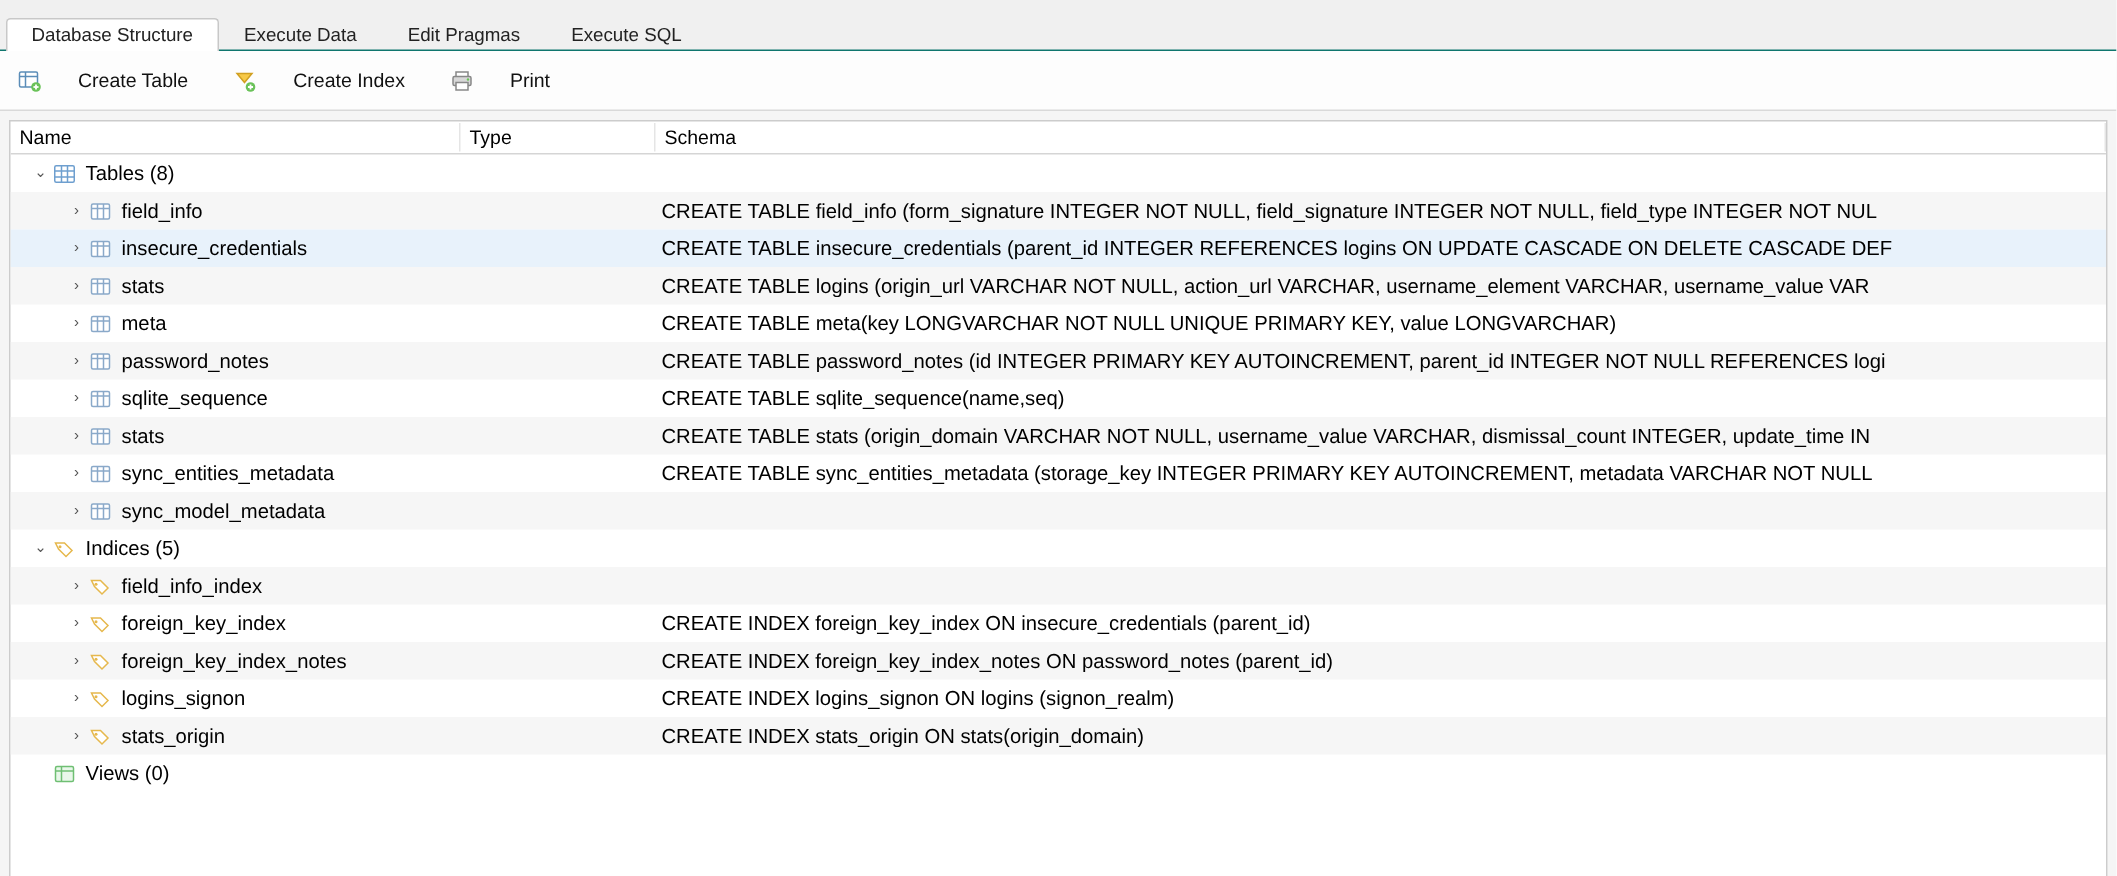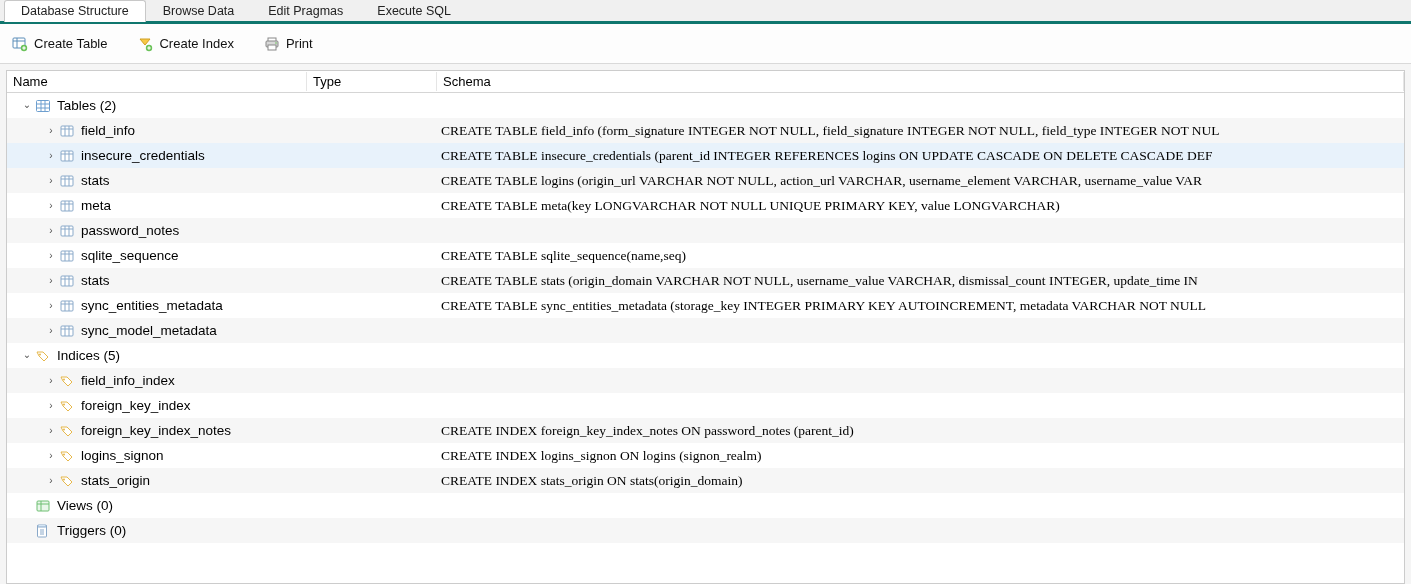--- a/index.html
+++ b/index.html
@@ -8,22 +8,22 @@
     font-size: 13px;
     background: #f5f5f5;
     color: #000;
     width: 1411px;
     height: 584px;
     overflow: hidden;
   }
   .tab-strip {
     display: flex;
     background: #f0f0f0;
-    border-bottom: 3px solid #0f766e;
-    height: 24px;
+    border-bottom: 1px solid #0f766e;
+    height: 34px;
     padding-left: 4px;
     align-items: flex-end;
   }
   .tab {
     padding: 3px 16px 4px 16px;
     font-size: 12.5px;
     border: 1px solid transparent;
     border-bottom: none;
     cursor: default;
     color: #222;
@@ -40,21 +40,21 @@
     gap: 30px;
     align-items: center;
     height: 40px;
     padding: 0 12px;
     background: #fdfdfd;
     border-bottom: 1px solid #d9d9d9;
   }
   .tool-btn {
     display: inline-flex;
     align-items: center;
-    gap: 2px;
+    gap: 20px;
     font-size: 13px;
     color: #111;
     cursor: default;
   }
   .tool-btn svg { width: 16px; height: 16px; }
   .panel {
     background: #fff;
     border: 1px solid #ccc;
     margin: 6px 6px 0 6px;
     height: calc(100% - 70px);
@@ -79,21 +79,21 @@
   .tree { font-size: 13.5px; }
   .row {
     display: flex;
     align-items: center;
     height: 25px;
     white-space: nowrap;
     overflow: hidden;
   }
   .row.alt { background: #f6f6f6; }
   .row.selected { background: #e8f2fb; }
-  .row .col { padding: 0 4px; overflow: hidden; font-family: Liberation Serif, serif; }
+  .row .col { padding: 0 4px; overflow: hidden; }
   .twisty {
     display: inline-block;
     width: 12px;
     text-align: center;
     color: #555;
     font-size: 10px;
     cursor: default;
     user-select: none;
   }
   .ico { display: inline-flex; width: 16px; height: 16px; align-items: center; justify-content: center; margin-right: 4px; }
@@ -101,21 +101,21 @@
   .type-cell { width: 130px; flex: 0 0 130px; }
   .schema-cell { flex: 1 1 auto; overflow: hidden; text-overflow: clip; }
   .indent-1 { padding-left: 14px !important; }
   .indent-2 { padding-left: 38px !important; }
 </style>
 </head>
 <body>
 
 <div class="tab-strip">
   <div class="tab active">Database Structure</div>
-  <div class="tab">Browse Data</div>
+  <div class="tab">Execute Data</div>
   <div class="tab">Edit Pragmas</div>
   <div class="tab">Execute SQL</div>
 </div>
 
 <div class="toolbar">
   <span class="tool-btn">
     <span class="ico">
       <svg viewBox="0 0 16 16">
           <rect x="1" y="2" width="12" height="10" rx="1" fill="#fff" stroke="#5b8db8" stroke-width="1"></rect>
           <line x1="1" y1="5" x2="13" y2="5" stroke="#5b8db8"></line>
@@ -164,21 +164,21 @@
           <span class="twisty" style="transform: translateY(-1px);">⌄</span>
           <span class="ico">
   <svg viewBox="0 0 16 16">
               <rect x="1.5" y="2.5" width="13" height="11" rx="1" fill="#fff" stroke="#6e9fcf"></rect>
               <line x1="1.5" y1="6" x2="14.5" y2="6" stroke="#6e9fcf"></line>
               <line x1="6" y1="2.5" x2="6" y2="13.5" stroke="#6e9fcf"></line>
               <line x1="10" y1="2.5" x2="10" y2="13.5" stroke="#6e9fcf"></line>
               <line x1="1.5" y1="10" x2="14.5" y2="10" stroke="#6e9fcf"></line>
             </svg>
 </span>
-          <span>Tables (2)</span>
+          <span>Tables (8)</span>
         </div>
         <div class="col type-cell"></div>
         <div class="col schema-cell"></div>
       </div>
       <div class="row alt">
         <div class="name-cell indent-2">
           <span class="twisty">›</span>
           <span class="ico">
   <svg viewBox="0 0 16 16">
               <rect x="2" y="3" width="12" height="10" rx="1" fill="#fff" stroke="#8aa9c9"></rect>
@@ -247,20 +247,21 @@
   <svg viewBox="0 0 16 16">
               <rect x="2" y="3" width="12" height="10" rx="1" fill="#fff" stroke="#8aa9c9"></rect>
               <line x1="2" y1="6" x2="14" y2="6" stroke="#8aa9c9"></line>
               <line x1="6" y1="3" x2="6" y2="13" stroke="#8aa9c9"></line>
               <line x1="10" y1="3" x2="10" y2="13" stroke="#8aa9c9"></line>
             </svg>
 </span>
           <span>password_notes</span>
         </div>
         <div class="col type-cell"></div>
+        <div class="col schema-cell">CREATE TABLE password_notes (id INTEGER PRIMARY KEY AUTOINCREMENT, parent_id INTEGER NOT NULL REFERENCES logi</div>
       </div>
       <div class="row">
         <div class="name-cell indent-2">
           <span class="twisty">›</span>
           <span class="ico">
   <svg viewBox="0 0 16 16">
               <rect x="2" y="3" width="12" height="10" rx="1" fill="#fff" stroke="#8aa9c9"></rect>
               <line x1="2" y1="6" x2="14" y2="6" stroke="#8aa9c9"></line>
               <line x1="6" y1="3" x2="6" y2="13" stroke="#8aa9c9"></line>
               <line x1="10" y1="3" x2="10" y2="13" stroke="#8aa9c9"></line>
@@ -350,20 +351,21 @@
           <span class="twisty">›</span>
           <span class="ico">
   <svg viewBox="0 0 16 16">
               <path d="M2 4 L8 4 L13 9 L9 13 L4 8 Z" fill="#fff" stroke="#e6b84d"></path>
               <circle cx="5" cy="6.5" r="1" fill="#e6b84d"></circle>
             </svg>
 </span>
           <span>foreign_key_index</span>
         </div>
         <div class="col type-cell"></div>
+        <div class="col schema-cell">CREATE INDEX foreign_key_index ON insecure_credentials (parent_id)</div>
       </div>
       <div class="row alt">
         <div class="name-cell indent-2">
           <span class="twisty">›</span>
           <span class="ico">
   <svg viewBox="0 0 16 16">
               <path d="M2 4 L8 4 L13 9 L9 13 L4 8 Z" fill="#fff" stroke="#e6b84d"></path>
               <circle cx="5" cy="6.5" r="1" fill="#e6b84d"></circle>
             </svg>
 </span>
@@ -404,35 +406,18 @@
         <div class="name-cell indent-1">
           <span class="twisty"></span>
           <span class="ico">
   <svg viewBox="0 0 16 16">
               <rect x="2" y="3" width="12" height="10" rx="1" fill="#e9f7ea" stroke="#6fbf73"></rect>
               <line x1="2" y1="6" x2="14" y2="6" stroke="#6fbf73"></line>
               <line x1="6" y1="3" x2="6" y2="13" stroke="#6fbf73"></line>
             </svg>
 </span>
           <span>Views (0)</span>
-        </div>
-        <div class="col type-cell"></div>
-        <div class="col schema-cell"></div>
-      </div>
-      <div class="row alt">
-        <div class="name-cell indent-1">
-          <span class="twisty"></span>
-          <span class="ico">
-  <svg viewBox="0 0 16 16">
-              <rect x="2.5" y="2" width="9" height="12" rx="1" fill="#fff" stroke="#8aa9c9"></rect>
-              <path d="M3 2 Q2.5 4 3.5 4 L10.5 4 Q11.5 4 11 2" fill="#d5e6f5" stroke="#8aa9c9"></path>
-              <line x1="5" y1="7" x2="9" y2="7" stroke="#8aa9c9"></line>
-              <line x1="5" y1="9" x2="9" y2="9" stroke="#8aa9c9"></line>
-              <line x1="5" y1="11" x2="9" y2="11" stroke="#8aa9c9"></line>
-            </svg>
-</span>
-          <span>Triggers (0)</span>
         </div>
         <div class="col type-cell"></div>
         <div class="col schema-cell"></div>
       </div>
     </div>
 </div>
 
 </body></html>

